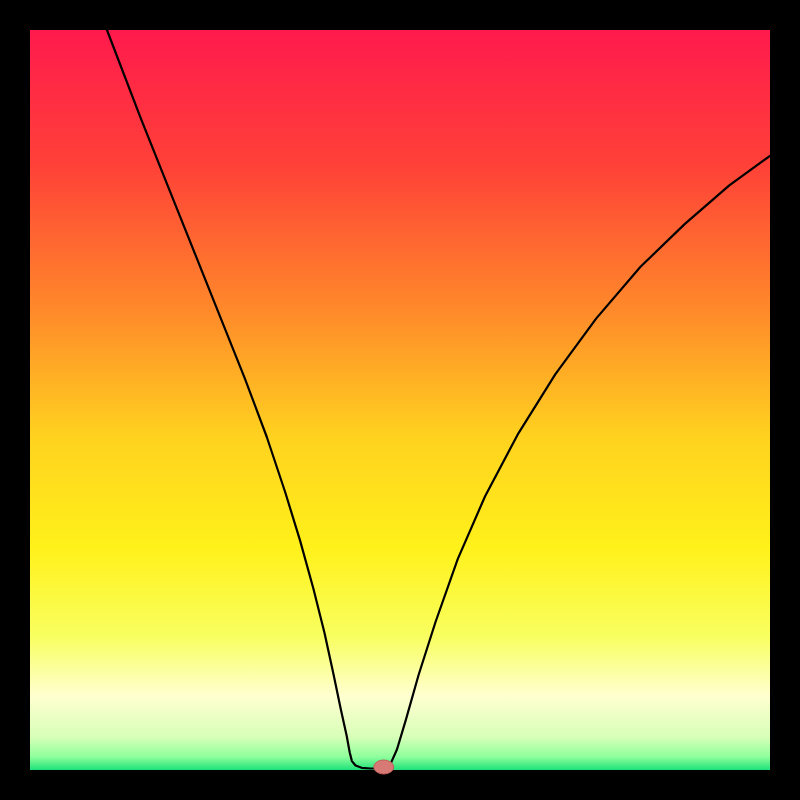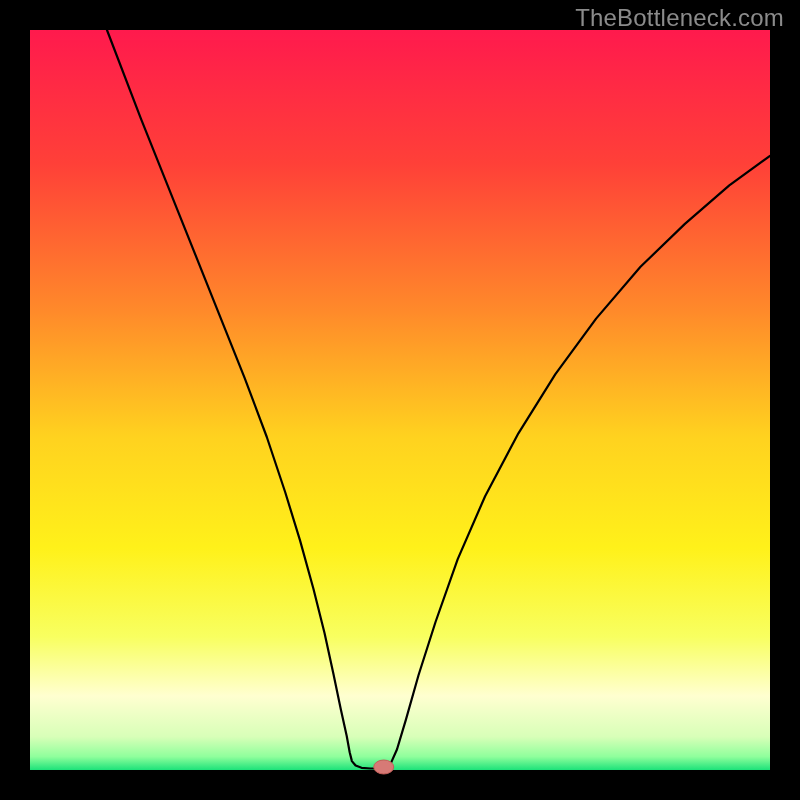--- a/index.html
+++ b/index.html
@@ -50,14 +50,13 @@
           <stop offset="90.00%" stop-color="#ffffd0"></stop>
           <stop offset="95.50%" stop-color="#d8ffb8"></stop>
           <stop offset="98.20%" stop-color="#8fff9c"></stop>
           <stop offset="100.00%" stop-color="#1de27a"></stop>
         </linearGradient>
     </defs>
     <rect id="plot-bg" fill="url(#bg-grad)" x="30" y="30" width="740" height="740"></rect>
     <path id="curve-path" fill="none" d="M106.96 30.00 L141.00 118.80 L178.00 211.30 L215.00 303.80 L244.60 377.80 L266.80 437.00 L285.30 492.50 L300.10 540.60 L313.42 588.70 L324.52 633.10 L333.40 673.80 L340.80 709.32 L346.72 735.96 L349.68 752.24 L351.90 761.12 L355.60 765.56 L361.52 767.78 L370.40 768.52 L379.28 768.52 L385.20 767.78 L391.12 762.60 L397.04 749.28 L405.92 719.68 L418.50 675.28 L435.52 622.00 L457.72 559.10 L485.10 496.20 L518.40 433.30 L555.40 374.10 L596.10 318.60 L640.50 266.80 L684.90 223.88 L729.30 185.40 L770.00 155.80" stroke="#000000" stroke-width="2.2" stroke-linejoin="round" stroke-linecap="round"></path>
     <ellipse id="min-marker" cx="383.72" cy="767.00" rx="10" ry="7" fill="#d77a76" stroke="#c55e59" stroke-width="1"></ellipse>
   </svg>
-  <div class="watermark">TheBottleneck.com</div>
 </div>
 
 </body></html>

